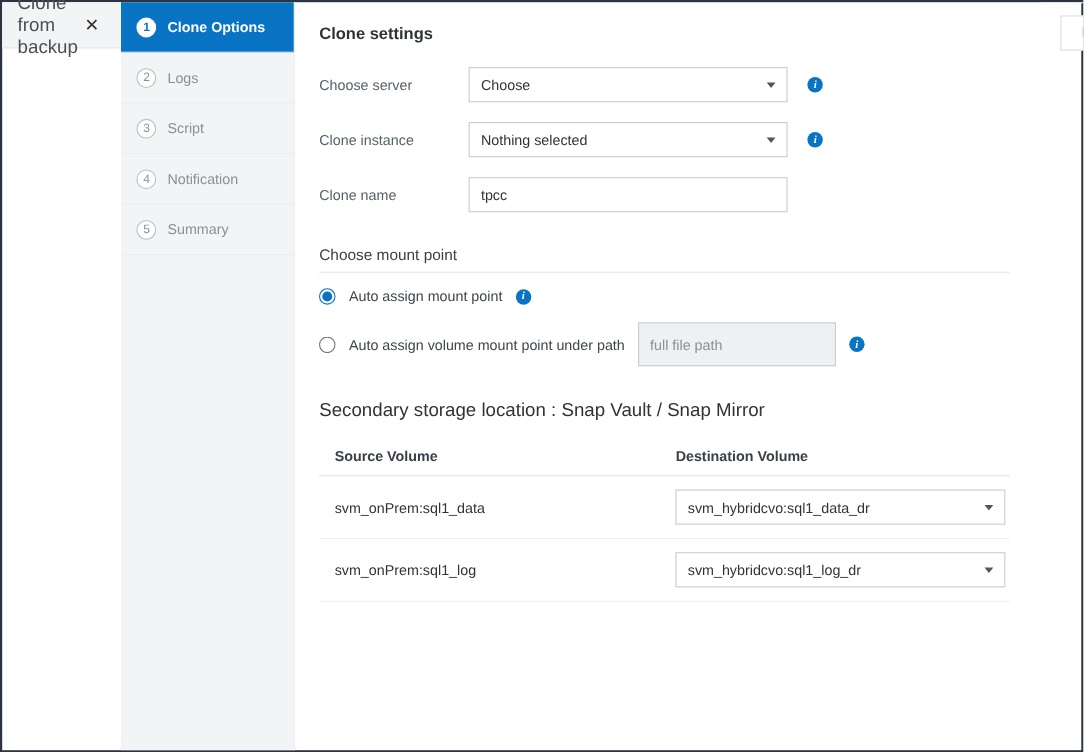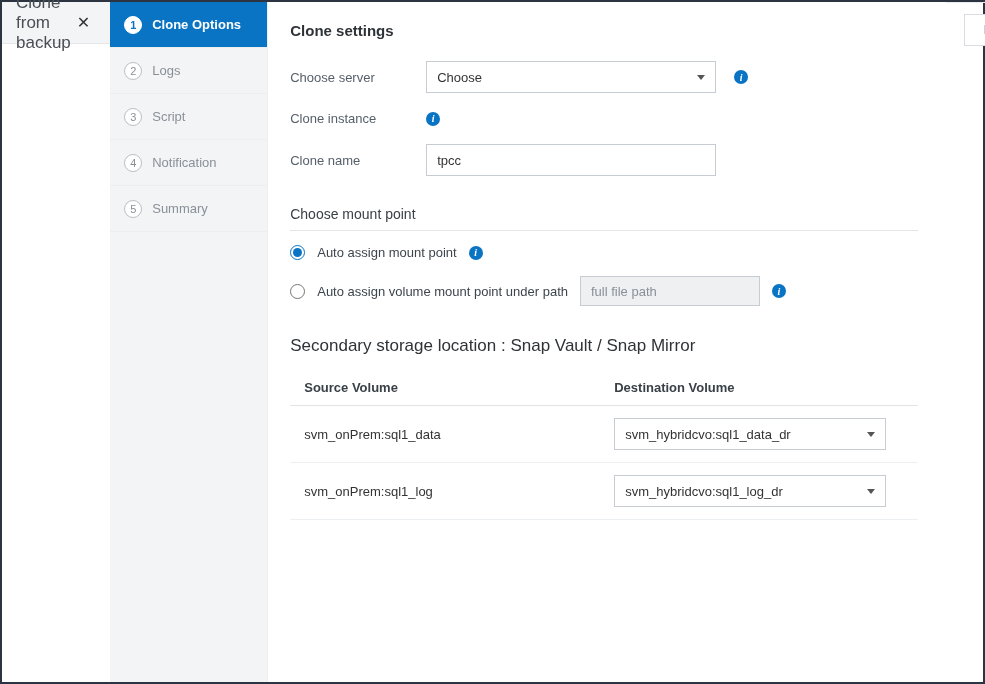--- a/index.html
+++ b/index.html
@@ -21,28 +21,28 @@
   .select, .textin { width:290px; height:32px; border:1px solid #c6ccd2; background:#fff; display:flex; align-items:center; justify-content:space-between; padding:0 10px; font-size:13px; color:#333;}
   .select { cursor:pointer;}
   .caret { width:0; height:0; border-left:4px solid transparent; border-right:4px solid transparent; border-top:5px solid #555;}
   .textin input { border:none; outline:none; width:100%; font-size:13px; font-family:inherit; color:#333;}
   .info { width:14px; height:14px; border-radius:50%; background:#0a74c4; color:#fff; display:flex; align-items:center; justify-content:center; font-size:10px; font-weight:700; font-style:italic; font-family:Georgia,serif; cursor:pointer; flex:0 0 auto;}
   .section-h { font-size:14px; color:#3a4047; margin: 30px 0 8px 0; }
   .hr { border:none; border-top:1px solid #e4e7ea; margin-bottom:14px;}
   .opt { display:flex; align-items:center; gap:12px; margin-bottom:16px;}
   .opt input[type=radio]{ width:15px; height:15px; accent-color:#0a74c4;}
   .opt .olabel { color:#3d454d;}
-  .pathbox { width:180px; height:30px; border:1px solid #c6ccd2; background:#eef0f2; color:#8a9099; padding:12px 10px; display:flex; align-items:center; font-size:13px;}
+  .pathbox { width:180px; height:40px; border:1px solid #c6ccd2; background:#eef0f2; color:#8a9099; padding:12px 10px; display:flex; align-items:center; font-size:13px;}
   .storage-h { font-size:17px; color:#2e3338; margin:30px 0 14px 0;}
   .tbl { width:628px; }
   .tbl .thead { display:flex; padding:10px 14px; font-weight:600; color:#3a4047; border-bottom:1px solid #e1e4e7;justify-content:space-between;}
   .tbl .trow { display:flex; align-items:center; padding:12px 14px; border-bottom:1px solid #edf0f2;}
   .tbl .c1 { flex:0 0 310px;}
   .tbl .c2 { flex:1;}
-  .dsel { width:272px; height:32px; border:1px solid #c6ccd2; background:#fff; display:flex; align-items:center; justify-content:space-between; padding:0 10px; font-size:13px; cursor:pointer;}
+  .dsel { width:300px; height:32px; border:1px solid #c6ccd2; background:#fff; display:flex; align-items:center; justify-content:space-between; padding:0 10px; font-size:13px; cursor:pointer;}
   .footer { height:54px; border-top:1px solid #e9ebed; display:flex; align-items:center; justify-content:flex-end; gap:8px; padding:0 18px;}
   .btn { height:32px; padding:0 18px; font-size:13px; display:flex; align-items:center; justify-content:center; cursor:pointer; border:1px solid transparent;}
   .btn.prev { background:#fff; border:1px solid #d9dde1; color:#b8bfc6; cursor:default;}
   .btn.next { background:#d946ef; color:#fff; font-weight:600;}
 </style>
 </head>
 <body>
 
 <div class="frame">
   <div class="titlebar">
@@ -81,20 +81,24 @@
         <div class="lbl">Choose server</div>
         <div class="select">
           <span>Choose</span>
           <span class="caret"></span>
         </div>
         <span class="info">i</span>
       </div>
 
       <div class="row">
         <div class="lbl">Clone instance</div>
+        <div class="select">
+          <span>Nothing selected</span>
+          <span class="caret"></span>
+        </div>
         <span class="info">i</span>
       </div>
 
       <div class="row">
         <div class="lbl">Clone name</div>
         <div class="textin">
           <input type="text" value="tpcc" style="">
         </div>
       </div>
 

